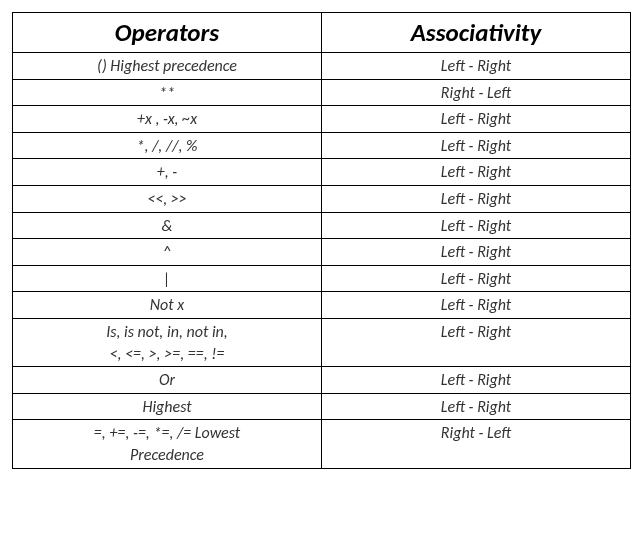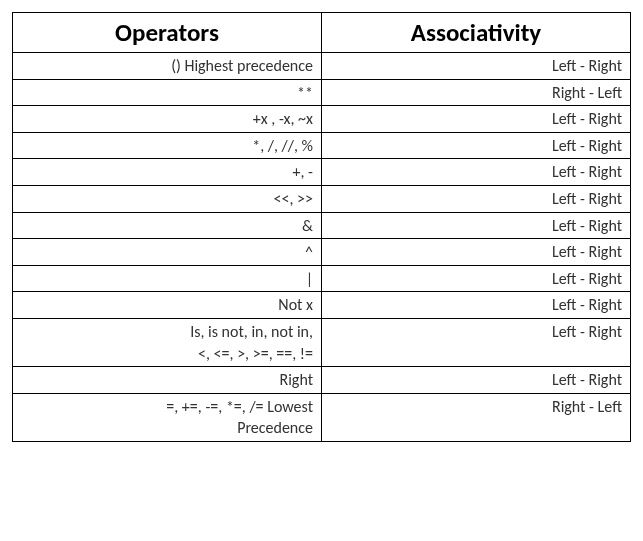--- a/index.html
+++ b/index.html
@@ -1,18 +1,19 @@
 <!DOCTYPE html>
 <html><head>
   <meta charset="utf-8">
   <style>
     * {
       box-sizing: border-box;
       margin: 0;
       padding: 0;
+      font-style: italic;
     }
     body {
       font-family: Calibri, Arial, sans-serif;
       background: #ffffff;
       padding: 12px;
       width: 643px;
     }
     .table {
       width: 100%;
       border-collapse: collapse;
@@ -21,21 +22,21 @@
     .table th {
       border: 1.5px solid #000;
       font-weight: bold;
       font-size: 25px;
       text-align: center;
       padding: 4px 8px;
     }
     .table td {
       border: 1.5px solid #000;
       font-size: 16px;
-      text-align: right;
+      text-align: center;
       padding: 2px 8px;
       line-height: 1.35;
       color: #333;
     }
     .col-operators {
       width: 50%;
     }
     .col-assoc {
       width: 50%;
     }
@@ -96,21 +97,25 @@
     <tr>
       <td>Not x</td>
       <td>Left - Right</td>
     </tr>
     <tr>
       <td class="multiline">Is, is not, in, not in,
 &lt;, &lt;=, &gt;, &gt;=, ==, !=</td>
       <td class="assoc-cell">Left - Right</td>
     </tr>
     <tr>
-      <td>Right</td>
+      <td>Or</td>
+      <td>Left - Right</td>
+    </tr>
+    <tr>
+      <td>Highest</td>
       <td>Left - Right</td>
     </tr>
     <tr>
       <td class="multiline">=, +=, -=, *=, /=  Lowest
 Precedence</td>
       <td class="assoc-cell">Right - Left</td>
     </tr>
   </tbody>
 </table>
 

